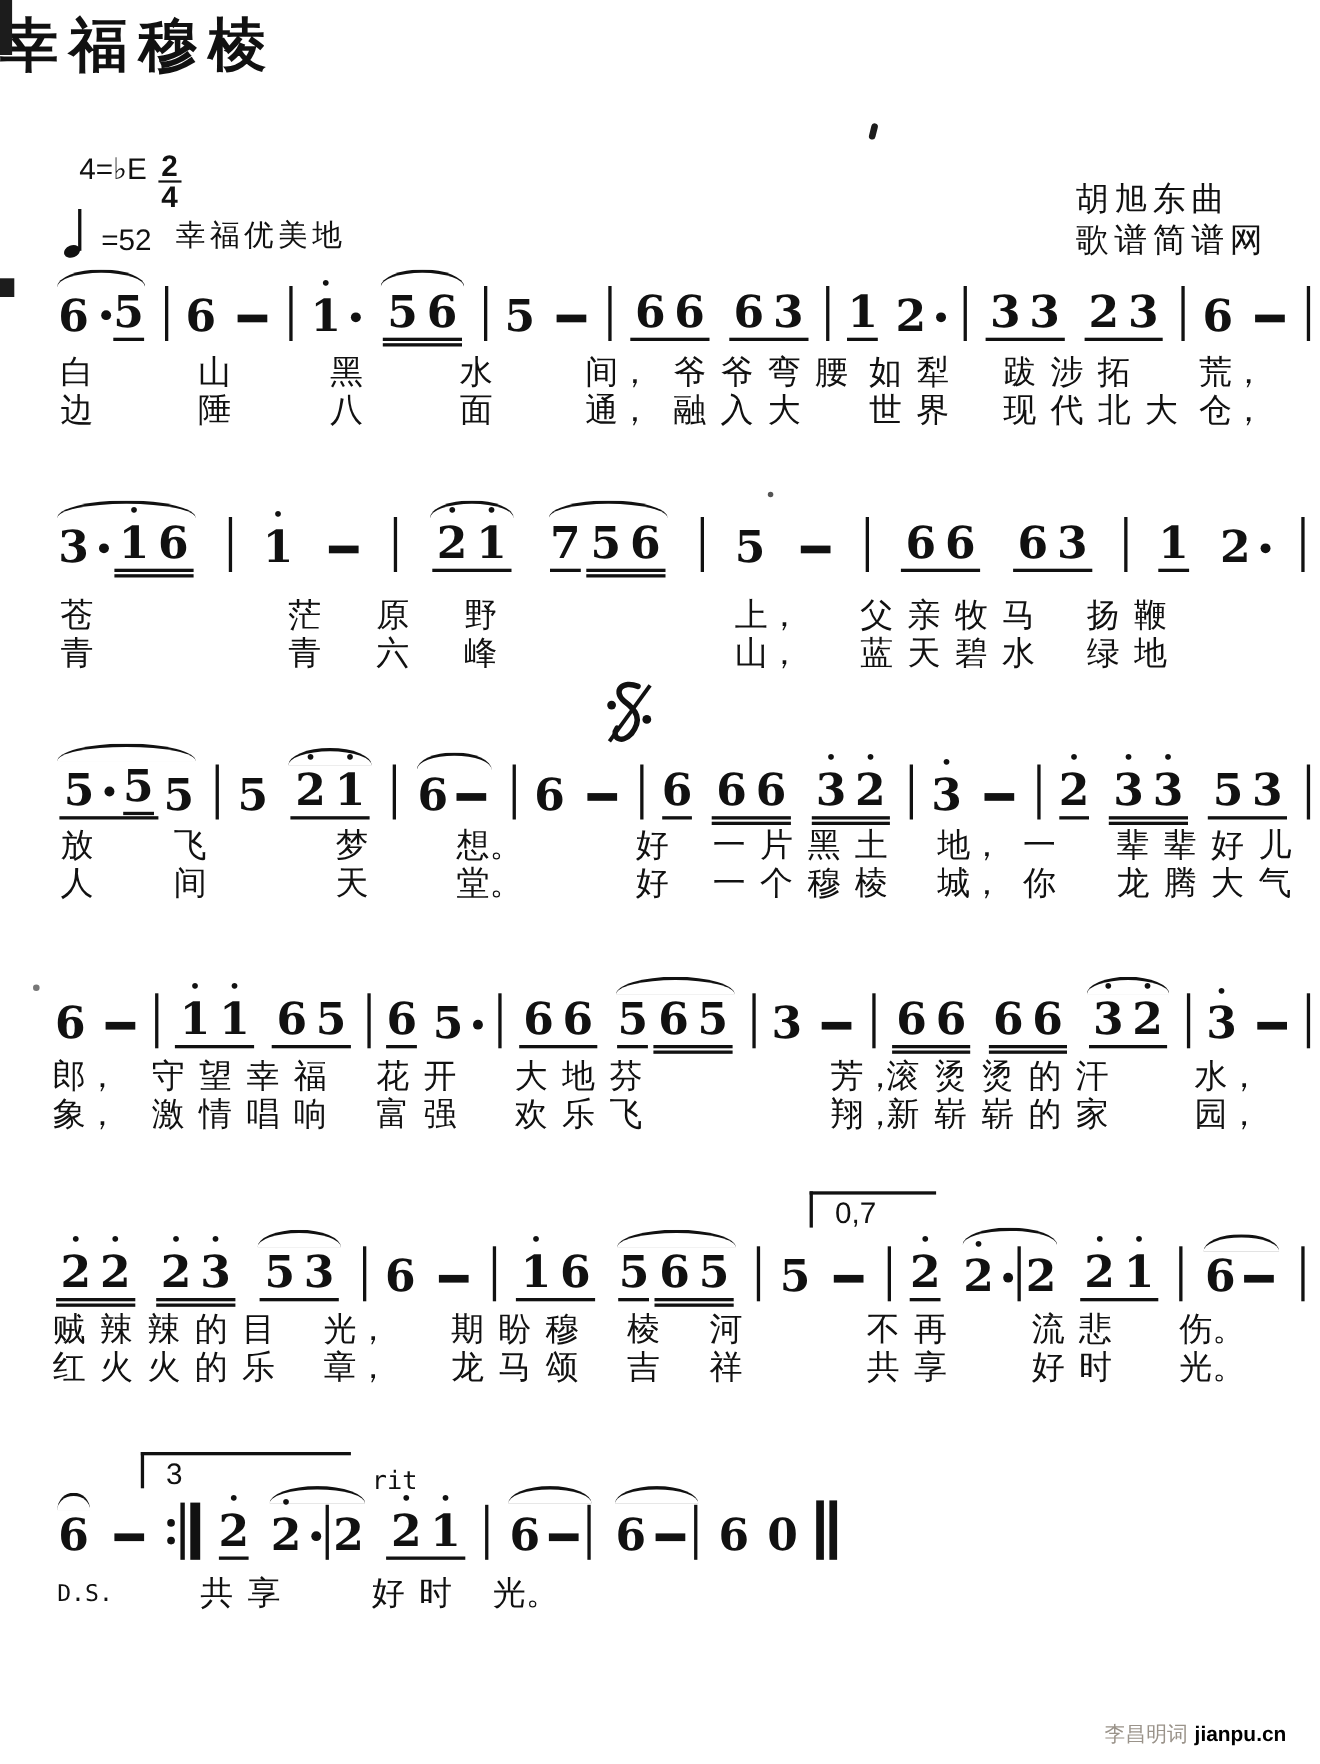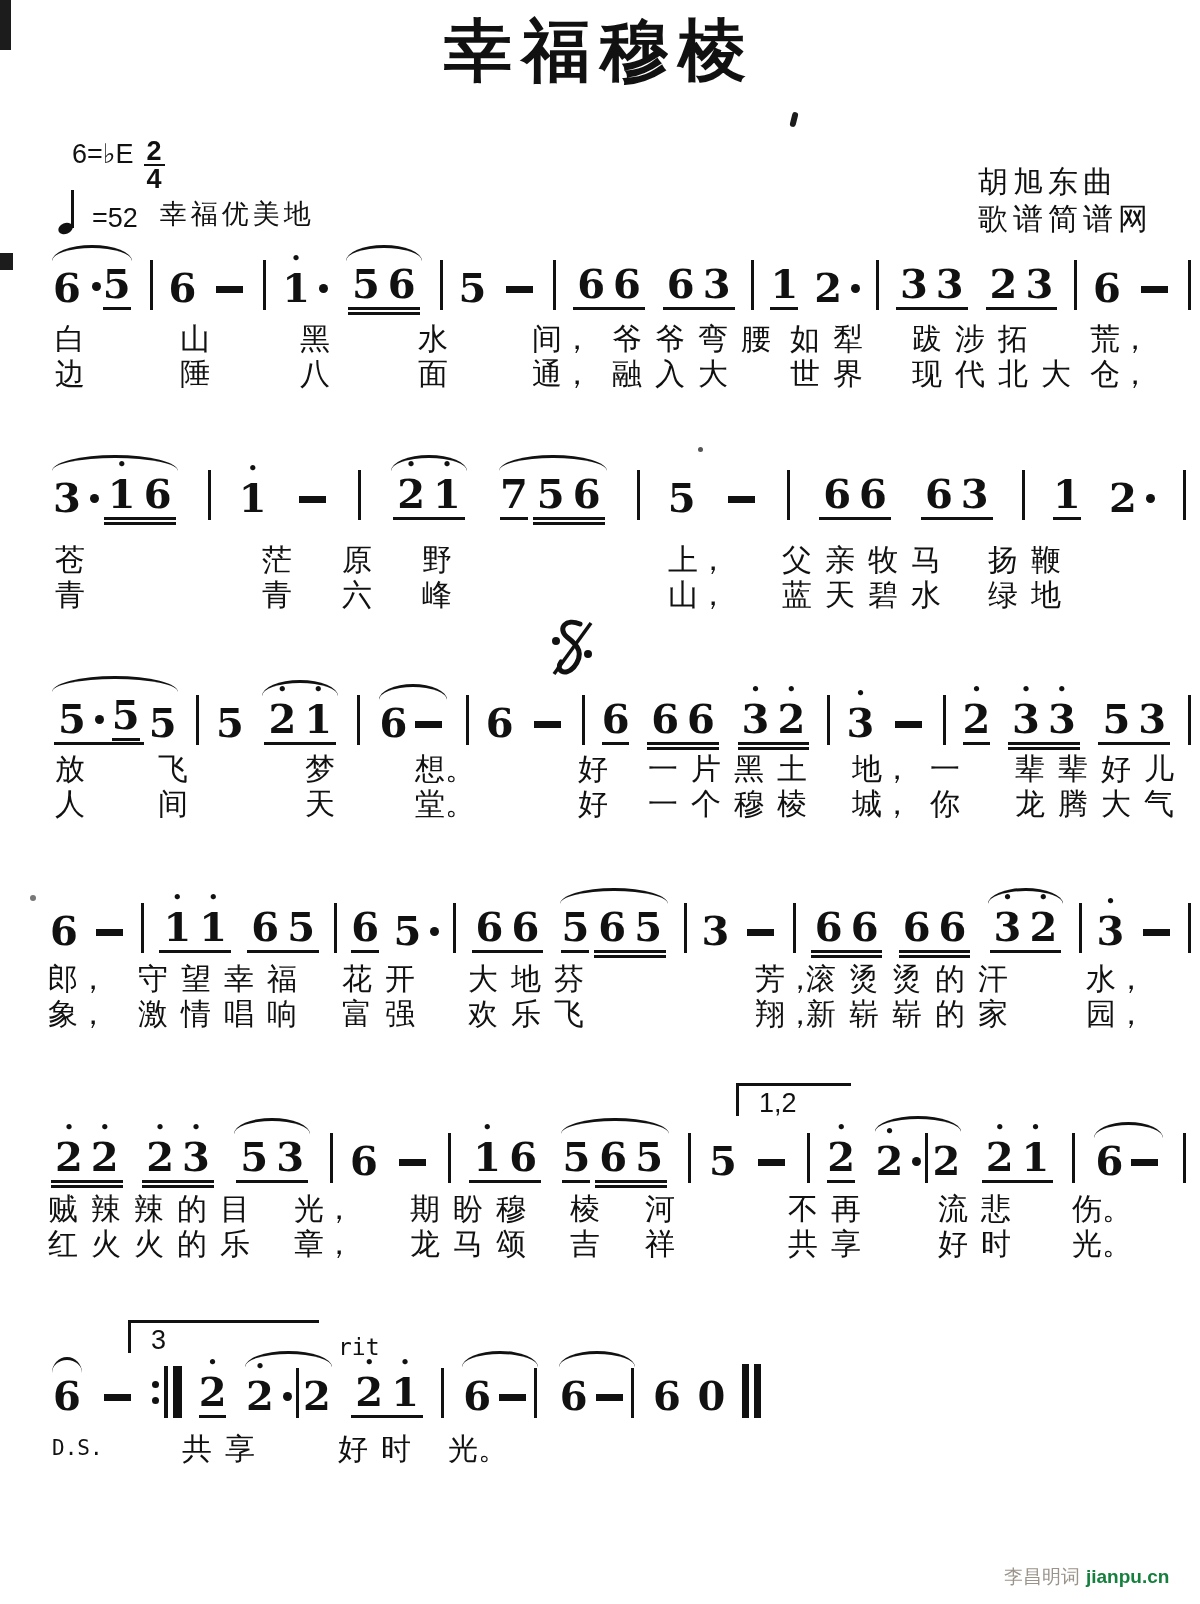--- a/index.html
+++ b/index.html
@@ -1,20 +1,20 @@
 <!DOCTYPE html>
 <html><head>
 <meta charset="utf-8">
 <style>
   html,body{margin:0;padding:0;}
   body{width:1200px;height:1604px;background:#ffffff;position:relative;overflow:hidden;
        font-family:"DejaVu Serif", serif;color:#111;}
   .abs{position:absolute;}
   
-  .title{left:0;right:0;top:6px;text-align:center;font-size:68px;font-weight:bold;letter-spacing:10px;}
+  .title{left:0;right:0;top:6px;text-align:left;font-size:53px;font-weight:bold;letter-spacing:10px;}
   .keysig{left:72px;top:138px;font-size:27px;font-family:"Liberation Sans",sans-serif;display:flex;align-items:flex-start;gap:10px;}
   .frac{display:inline-flex;flex-direction:column;align-items:center;line-height:26px;font-weight:bold;}
   .frac .den{border-top:2px solid #111;padding:0 3px;}
   .tempo{left:58px;top:190px;display:flex;align-items:flex-end;gap:8px;font-family:"Liberation Sans",sans-serif;font-size:27px;}
   .qnote{position:relative;width:26px;height:44px;}
   .qnote .head{position:absolute;left:0;bottom:0;width:15px;height:11px;background:#111;border-radius:50%;transform:rotate(-22deg);}
   .qnote .stem{position:absolute;left:13px;bottom:6px;width:3px;height:38px;background:#111;}
   .expr{font-size:27px;letter-spacing:4px;margin-left:14px;padding-bottom:2px;}
   .credits{left:978px;top:163px;font-size:30px;line-height:37px;letter-spacing:5px;text-align:left;}
   
@@ -41,30 +41,30 @@
   .rpthick{width:9px;height:52px;background:#111;}
   
   .lyric{position:absolute;font-size:30px;line-height:34px;white-space:nowrap;}
   
   .volta{position:absolute;border-top:3px solid #111;border-left:3px solid #111;height:30px;}
   .volta span{position:absolute;left:20px;top:2px;font-family:"Liberation Sans",sans-serif;font-size:27px;}
   .rit{left:338px;top:1334px;font-size:23px;font-family:"DejaVu Sans Mono",monospace;}
   .ds{left:52px;top:1436px;font-size:21px;font-family:"DejaVu Sans Mono",monospace;}
   .segno{left:548px;top:616px;width:48px;height:64px;}
   .watermark{left:1004px;top:1564px;font-size:19px;font-family:"Liberation Sans",sans-serif;color:#9a938a;}
-  .watermark b{color:#15803d;font-weight:bold;margin-left:6px;}
+  .watermark b{color:#000000;font-weight:bold;margin-left:6px;}
   
   .art{position:absolute;background:#1c1c1c;}
 </style>
 <style>.dash{width:27px;height:7px;background:#111;margin:0 6px 17px;}</style></head>
 <body>
 
 <div class="abs title">幸福穆棱</div>
 <div class="abs keysig">
-  <span>6=♭E</span>
+  <span>4=♭E</span>
   <span class="frac">
     <span>2</span>
     <span class="den">4</span>
   </span>
 </div>
 <div class="abs tempo">
   <span class="qnote">
       <span class="head"></span>
       <span class="stem"></span>
     </span>
@@ -79,21 +79,21 @@
 <div class="abs segno">
   <svg width="48" height="64" viewBox="0 0 48 64">
     <path d="M32 8 C18 2 9 12 19 21 C31 30 36 38 26 51 C17 61 7 54 13 46" fill="none" stroke="#111" stroke-width="5" stroke-linecap="round"></path>
     <line x1="6" y1="58" x2="43" y2="7" stroke="#111" stroke-width="3.5"></line>
     <circle cx="8" cy="25" r="4" fill="#111"></circle>
     <circle cx="40" cy="38" r="4" fill="#111"></circle>
   </svg>
 </div>
 
 <div class="volta" style="left:736px;top:1083px;width:112px;">
-  <span>1,2</span>
+  <span>0,7</span>
 </div>
 <div class="volta" style="left:128px;top:1320px;width:188px;">
   <span>3</span>
 </div>
 <div class="abs rit">rit</div>
 <div class="abs ds">D.S.</div>
 
 <div>
     <div class="notation-row" style="top: 252px; left: 48px; width: 1145px;">
       <div class="slur">

